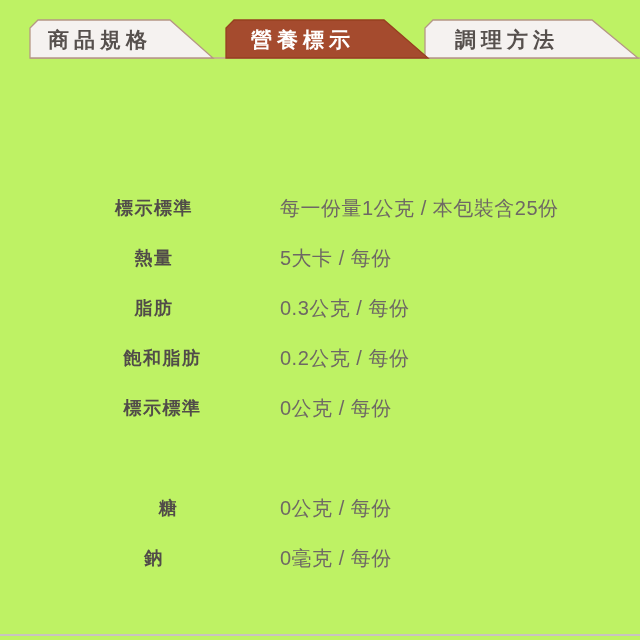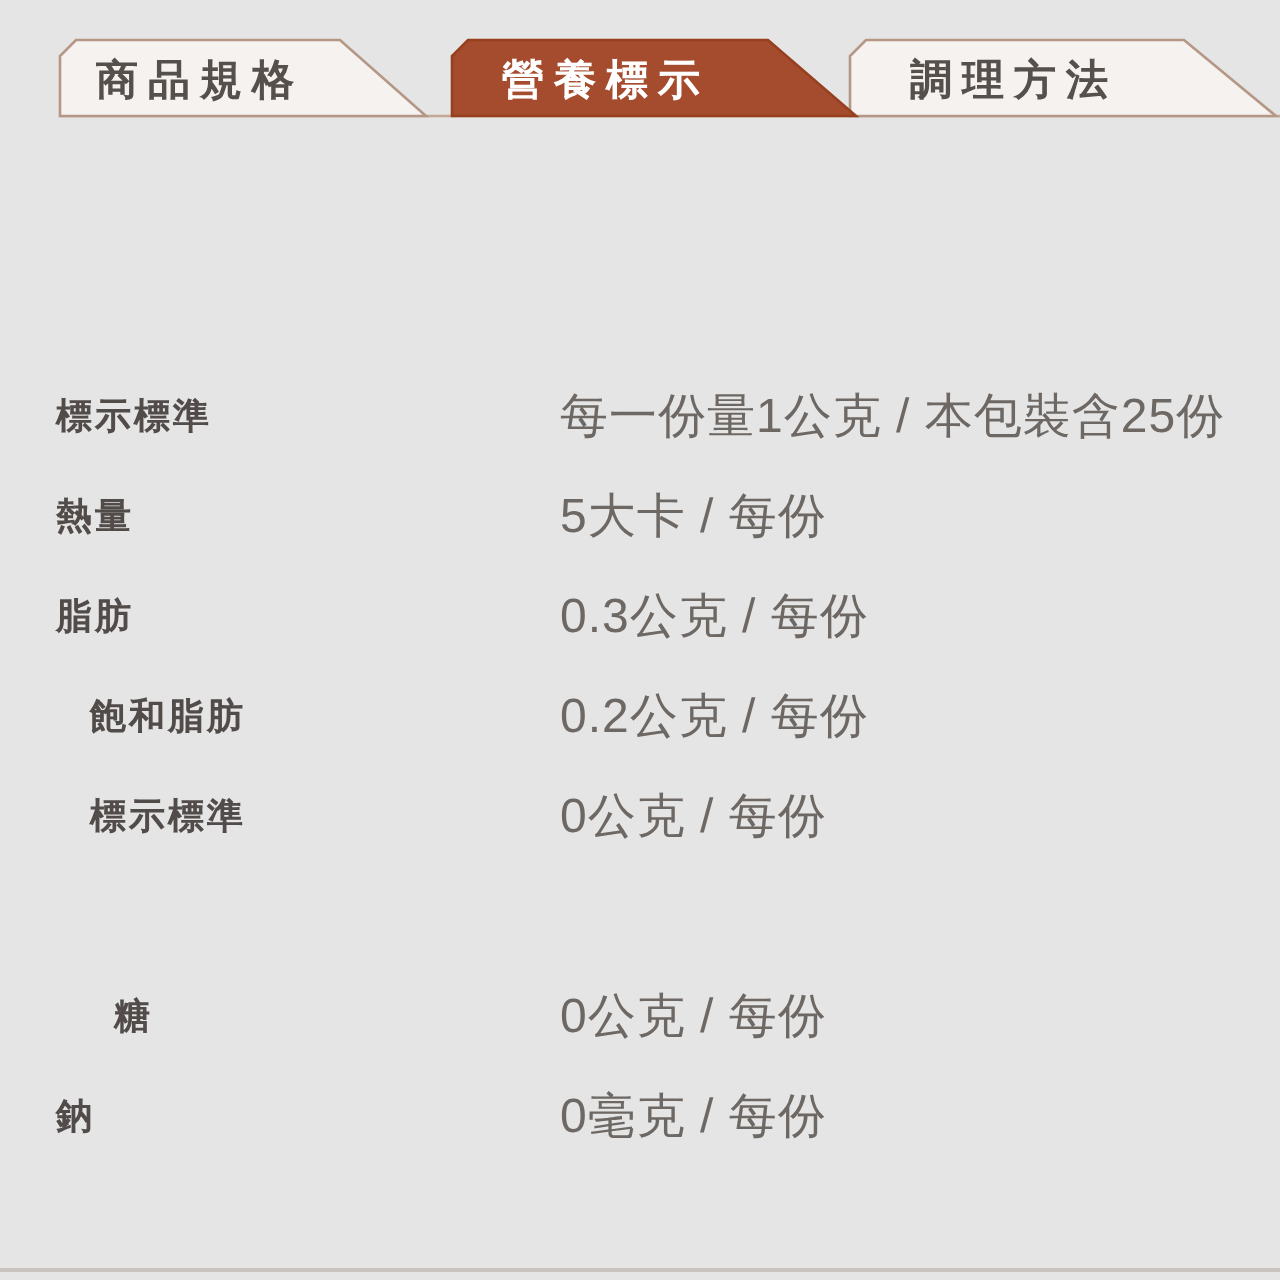--- a/index.html
+++ b/index.html
@@ -5,21 +5,21 @@
   html, body {
     margin: 0;
     padding: 0;
     background: #ffffff;
     font-family: "Liberation Sans", "DejaVu Sans", sans-serif;
   }
   #screen {
     position: relative;
     width: 640px;
     height: 640px;
-    background: #e5e5e5;
+    background: #bef264;
     overflow: hidden;
   }
   
   #tabstrip {
     position: absolute;
     top: 16px;
     left: 0;
     width: 640px;
     height: 46px;
   }
@@ -44,25 +44,26 @@
     height: 50px;
     padding-left: 28px;
   }
   .nrow .nlabel {
     width: 252px;
     font-size: 18px;
     font-weight: 700;
     color: #514c49;
     letter-spacing: 1.5px;
     box-sizing: border-box;
+    text-align: center;
   }
   .nrow .nlabel.indent-1 { padding-left: 17px; font-family: Liberation Mono, monospace; }
   .nrow .nlabel.indent-2 { padding-left: 29px; }
   .nrow .nvalue {
-    font-size: 24px;
+    font-size: 20px;
     font-weight: 400;
     color: #6e6864;
     letter-spacing: 0.5px;
   }
   
   #bottom-line {
     position: absolute;
     top: 634px;
     left: 0;
     width: 640px;

